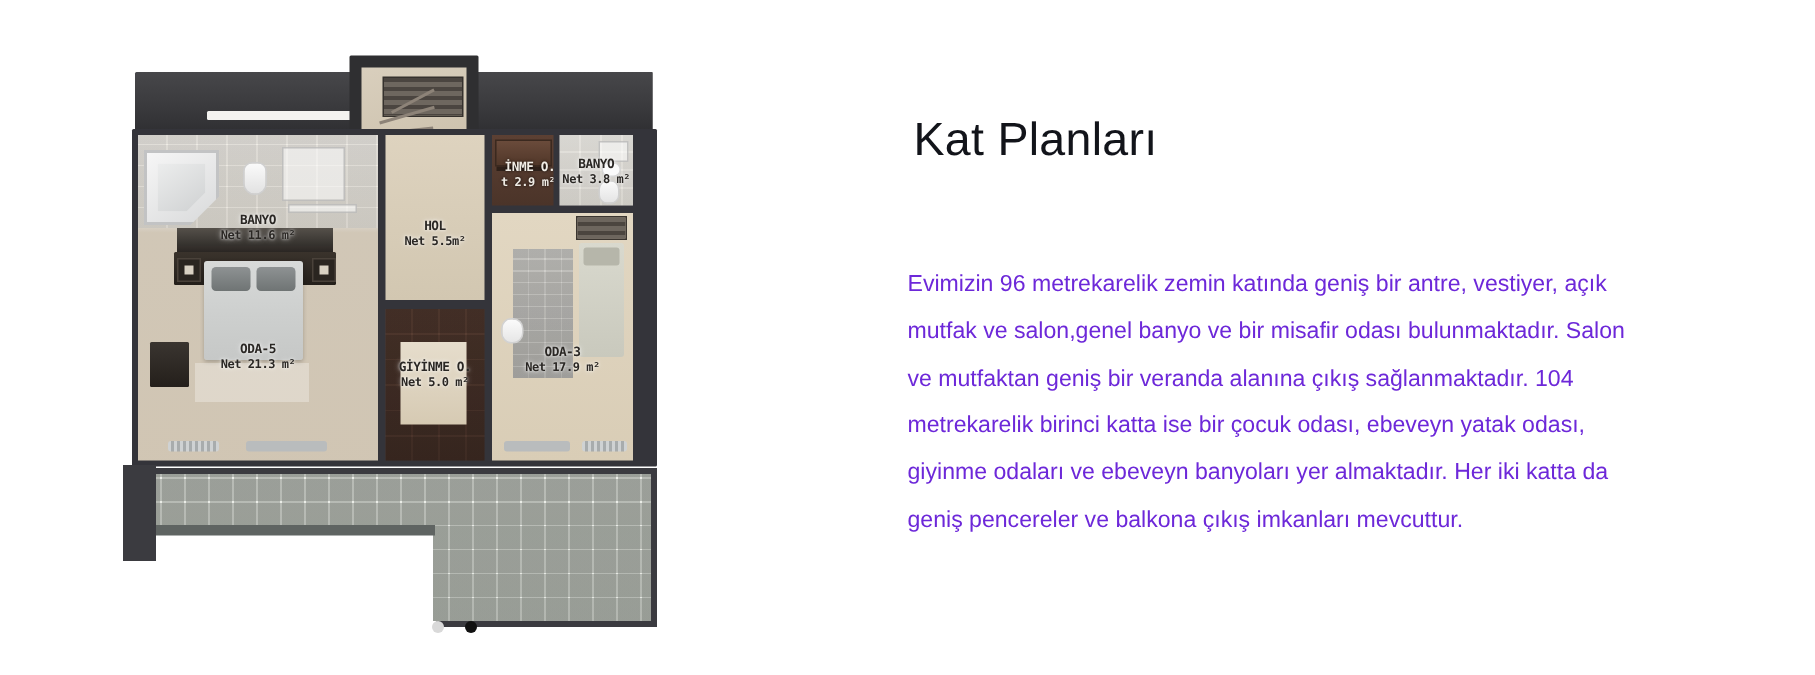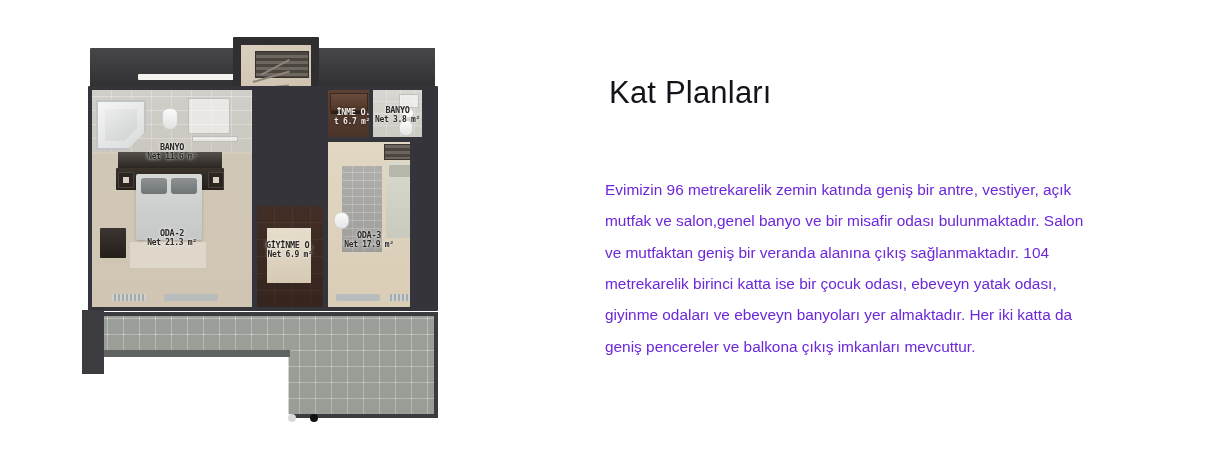--- a/index.html
+++ b/index.html
@@ -143,21 +143,21 @@
     background:
       repeating-linear-gradient(0deg,rgba(0,0,0,.05) 0 11px,rgba(0,0,0,0) 11px 12px),
       repeating-linear-gradient(90deg,rgba(0,0,0,.05) 0 13px,rgba(0,0,0,0) 13px 14px),
       linear-gradient(180deg,#f0eee9,#e3e0d9);
   }
   .b2-sink{position:absolute;left:28px;top:18px;width:11px;height:8px;background:#fafafa;border-radius:5px;border:1px solid #d4d4d4;}
   .b2-wc{position:absolute;left:26px;top:30px;width:12px;height:14px;background:linear-gradient(180deg,#fafafa,#e4e4e4);border-radius:6px;border:1px solid #d0d0d0;}
 
   
   .r-oda3{
-    left:256px;top:112px;width:82px;height:165px;
+    left:256px;top:112px;width:94px;height:165px;
     background:linear-gradient(180deg,#e2d7c2 0%,#d9cdb6 100%);
   }
   .stonewall{position:absolute;left:14px;top:24px;width:40px;height:86px;
     background:
       repeating-linear-gradient(0deg,rgba(0,0,0,.10) 0 7px,rgba(0,0,0,0) 7px 8px),
       repeating-linear-gradient(90deg,rgba(0,0,0,.08) 0 10px,rgba(0,0,0,0) 10px 11px),
       linear-gradient(180deg,#d3d2ce,#bfbeba);}
   .kidbed{position:absolute;left:58px;top:20px;width:30px;height:76px;
     background:linear-gradient(180deg,#d9d9ce,#c9c9bd);border-radius:2px;}
   .kidbed:before{content:"";position:absolute;left:3px;top:3px;width:24px;height:12px;background:#b6b6aa;border-radius:2px;}
@@ -264,40 +264,46 @@
         <div class="desk"></div>
         <div class="rug"></div>
         <div class="radiator" style="left:20px;top:204px;width:34px;"></div>
         <div class="radiator" style="left:72px;top:204px;width:54px;background:#b9bcbd;"></div>
 
         <div class="lbl" style="top:52px;">
           <span class="n">BANYO</span>
           <span class="a">Net 11.6 m²</span>
         </div>
         <div class="lbl" style="top:138px;">
-          <span class="n">ODA-2</span>
+          <span class="n">ODA-5</span>
           <span class="a">Net 21.3 m²</span>
         </div>
       </div>
 
+      <div class="room r-hol">
+        <div class="lbl" style="top:56px;">
+          <span class="n">HOL</span>
+          <span class="a">Net 5.5m²</span>
+        </div>
+      </div>
 
       <div class="room r-giyinme">
         <div class="giy-inner"></div>
         <div class="lbl" style="top:34px;">
           <span class="n">GİYİNME O.</span>
-          <span class="a">Net 6.9 m²</span>
+          <span class="a">Net 5.0 m²</span>
         </div>
       </div>
 
       <div class="room r-giy2">
         <div class="g2-shelf"></div>
         <div class="g2-bar"></div>
         <div class="lbl" style="top:17px;left:6px;right:auto;text-align:right;color:#f0ece5;text-shadow:0 0 2px rgba(0,0,0,.8);">
           <span class="n">İNME O.</span>
-          <span class="a">t 6.7 m²</span>
+          <span class="a">t 2.9 m²</span>
         </div>
       </div>
 
       <div class="room r-banyo2">
         <div class="mirror" style="left:26px;top:4px;width:18px;height:12px;"></div>
         <div class="b2-sink"></div>
         <div class="b2-wc"></div>
         <div class="lbl" style="top:15px;">
           <span class="n">BANYO</span>
           <span class="a">Net 3.8 m²</span>

